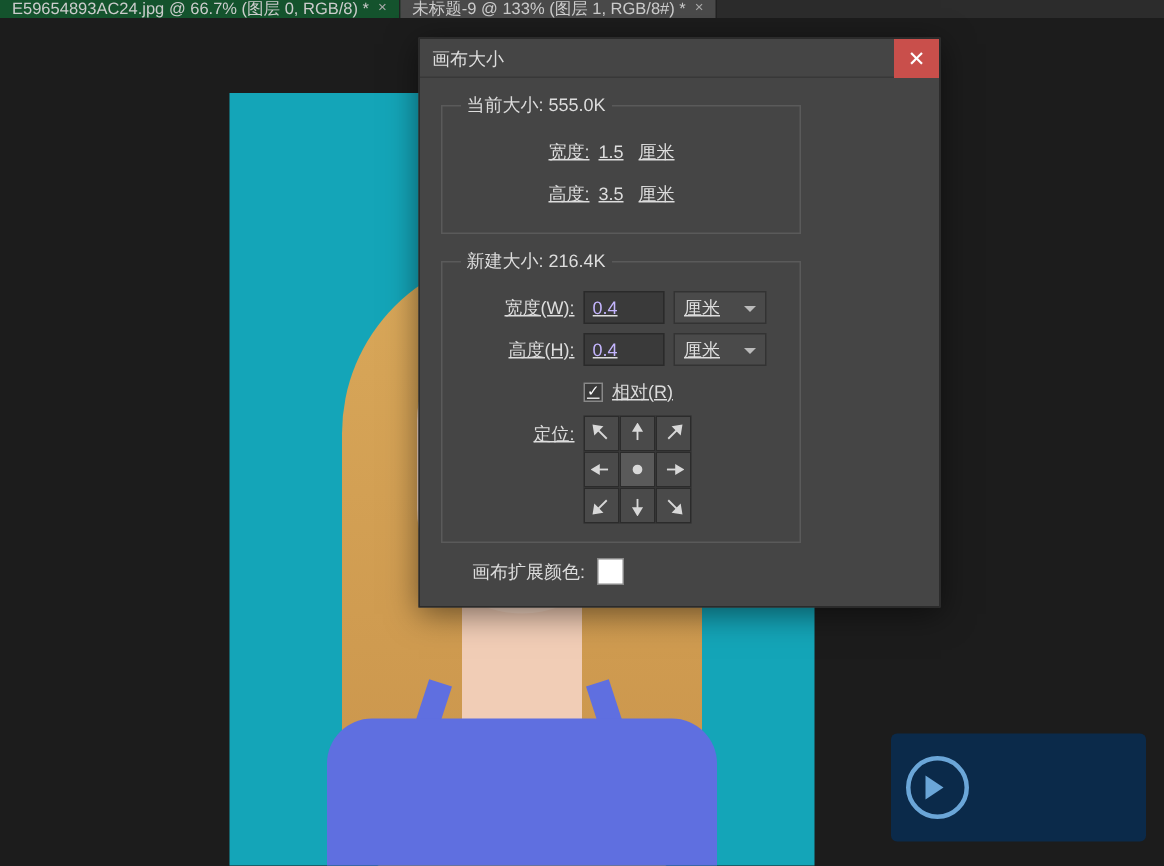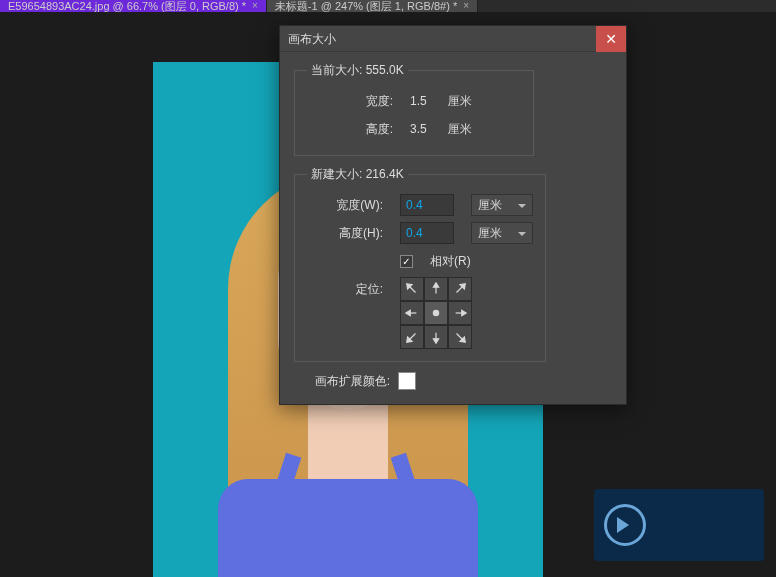--- a/index.html
+++ b/index.html
@@ -14,21 +14,21 @@
   }
   
   .tabbar {
     height: 12px;
     background: #2c2c2c;
     display: flex;
     align-items: center;
     position: relative;
   }
   .tab {
-    background: #6d28d9;
+    background: #14532d;
     color: #ccc;
     padding: 0 8px;
     height: 12px;
     line-height: 10px;
     font-size: 11px;
     display: flex;
     align-items: center;
     position: relative;
     border-right: 1px solid #222;
   }
@@ -168,35 +168,36 @@
     padding: 8px 12px 12px 12px;
   }
   legend {
     padding: 0 4px;
     color: #ddd;
   }
   .row {
     display: flex;
     align-items: center;
     height: 28px;
-    gap: 17px;
+    gap: 6px;
+    text-decoration: underline;
   }
   .row label {
     width: 86px;
     text-align: right;
     color: #ddd;
   }
   .row label.short { width: 76px; }
   .val { color: #ddd; }
   .unit { margin-left: 4px; color: #ddd; }
   .inp {
     width: 54px; height: 22px;
     background: #3a3a3a;
     border: 1px solid #2a2a2a;
-    color: #0ea5e9;
+    color: #c4b5fd;
     padding: 0 5px;
     font-size: 12px;
   }
   .sel {
     width: 62px; height: 22px;
     background: #4a4a4a;
     border: 1px solid #333;
     color: #ddd;
     padding: 0 18px 0 6px;
     line-height: 20px;
@@ -265,21 +266,21 @@
 </style>
 </head>
 <body>
 
 <div class="tabbar">
   <div class="tab">
     <span>E59654893AC24.jpg @ 66.7% (图层 0, RGB/8) *</span>
     <span class="close">×</span>
   </div>
   <div class="tab active">
-    <span>未标题-1 @ 247% (图层 1, RGB/8#) *</span>
+    <span>未标题-9 @ 133% (图层 1, RGB/8#) *</span>
     <span class="close">×</span>
   </div>
 </div>
 
 <div class="workspace">
   <div class="canvas-img">
     <div class="person">
       <div class="hair"></div>
       <div class="neck"></div>
       <div class="face"></div>

